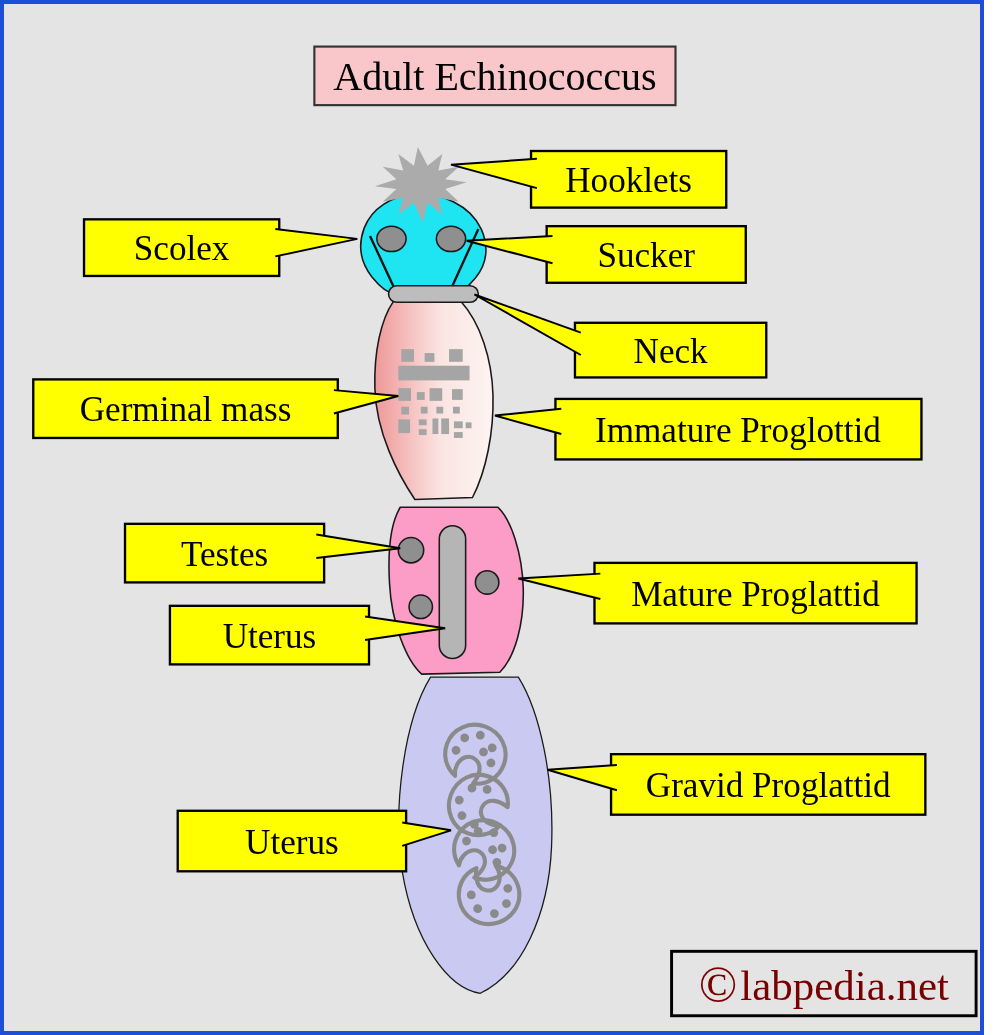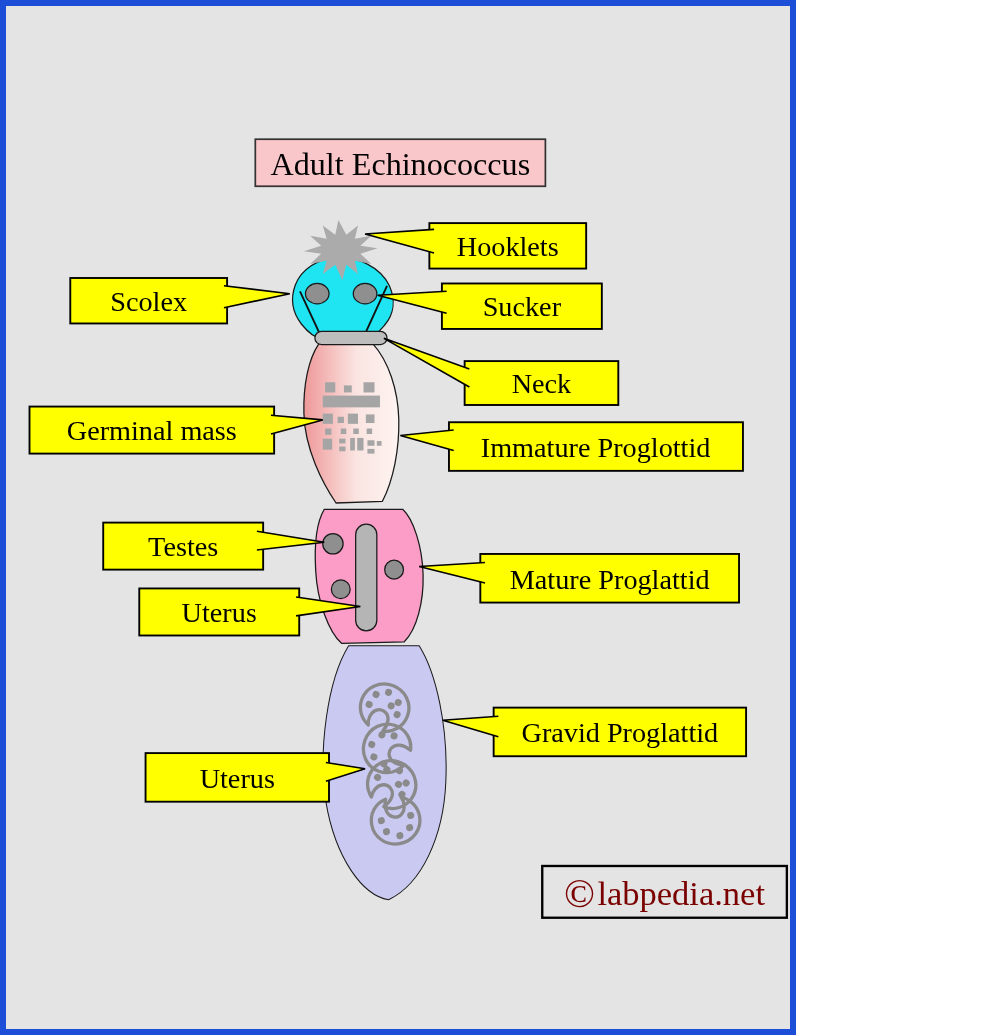--- a/index.html
+++ b/index.html
@@ -1,21 +1,21 @@
 <!DOCTYPE html>
 <html><head>
 <meta charset="utf-8">
 <style>
   html,body{margin:0;padding:0;background:#ffffff;}
   #stage{
     position:relative;
-    width:796px;height:1035px;
+    width:984px;height:1035px;
     box-sizing:border-box;
     background:#e4e4e4;
-    border:6px solid #1d4ed8;
+    border:4px solid #1d4ed8;
     overflow:hidden;
   }
   #art{position:absolute;left:0;top:0;width:100%;height:100%;display:block;}
   .ybox{fill:#ffff00;stroke:#000;stroke-width:2.4;}
   .wedge{fill:#ffff00;stroke:#000;stroke-width:2;stroke-linejoin:miter;}
   .lbltxt{
     font-family:"Liberation Serif","DejaVu Serif",serif;
     font-size:36px;fill:#000;
   }
   .titletxt{font-size:41px;}

